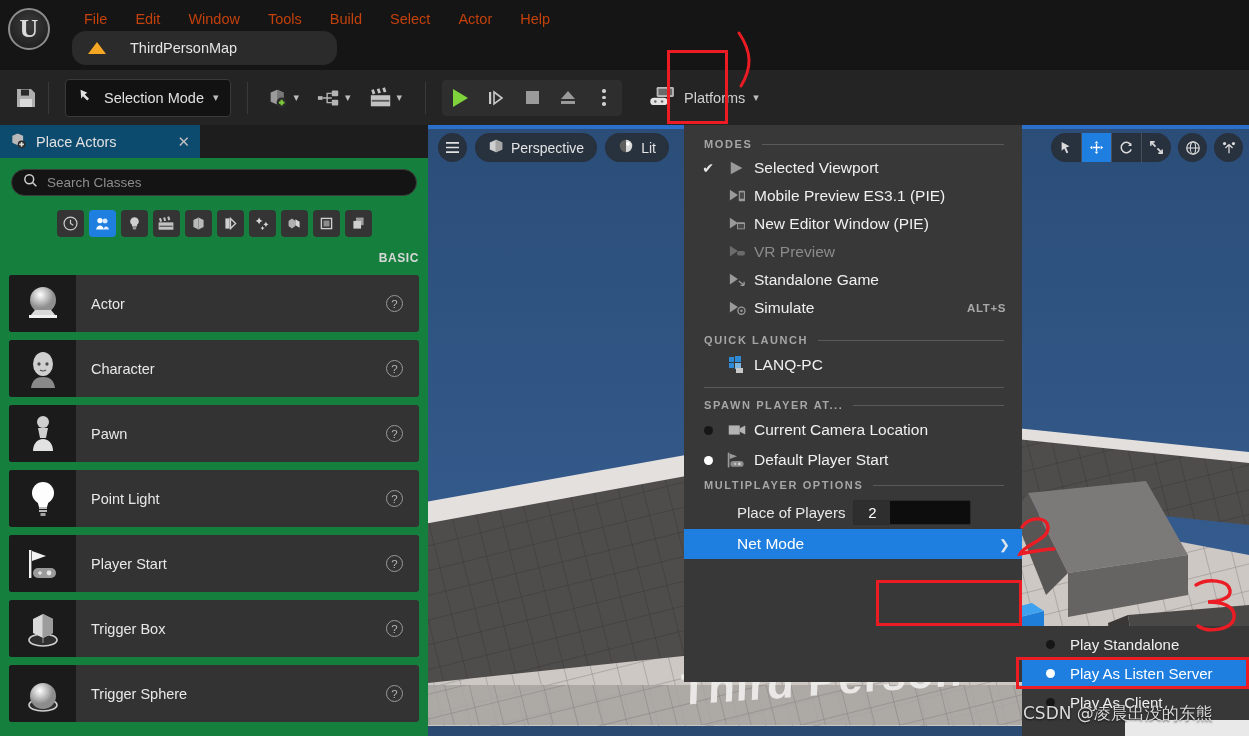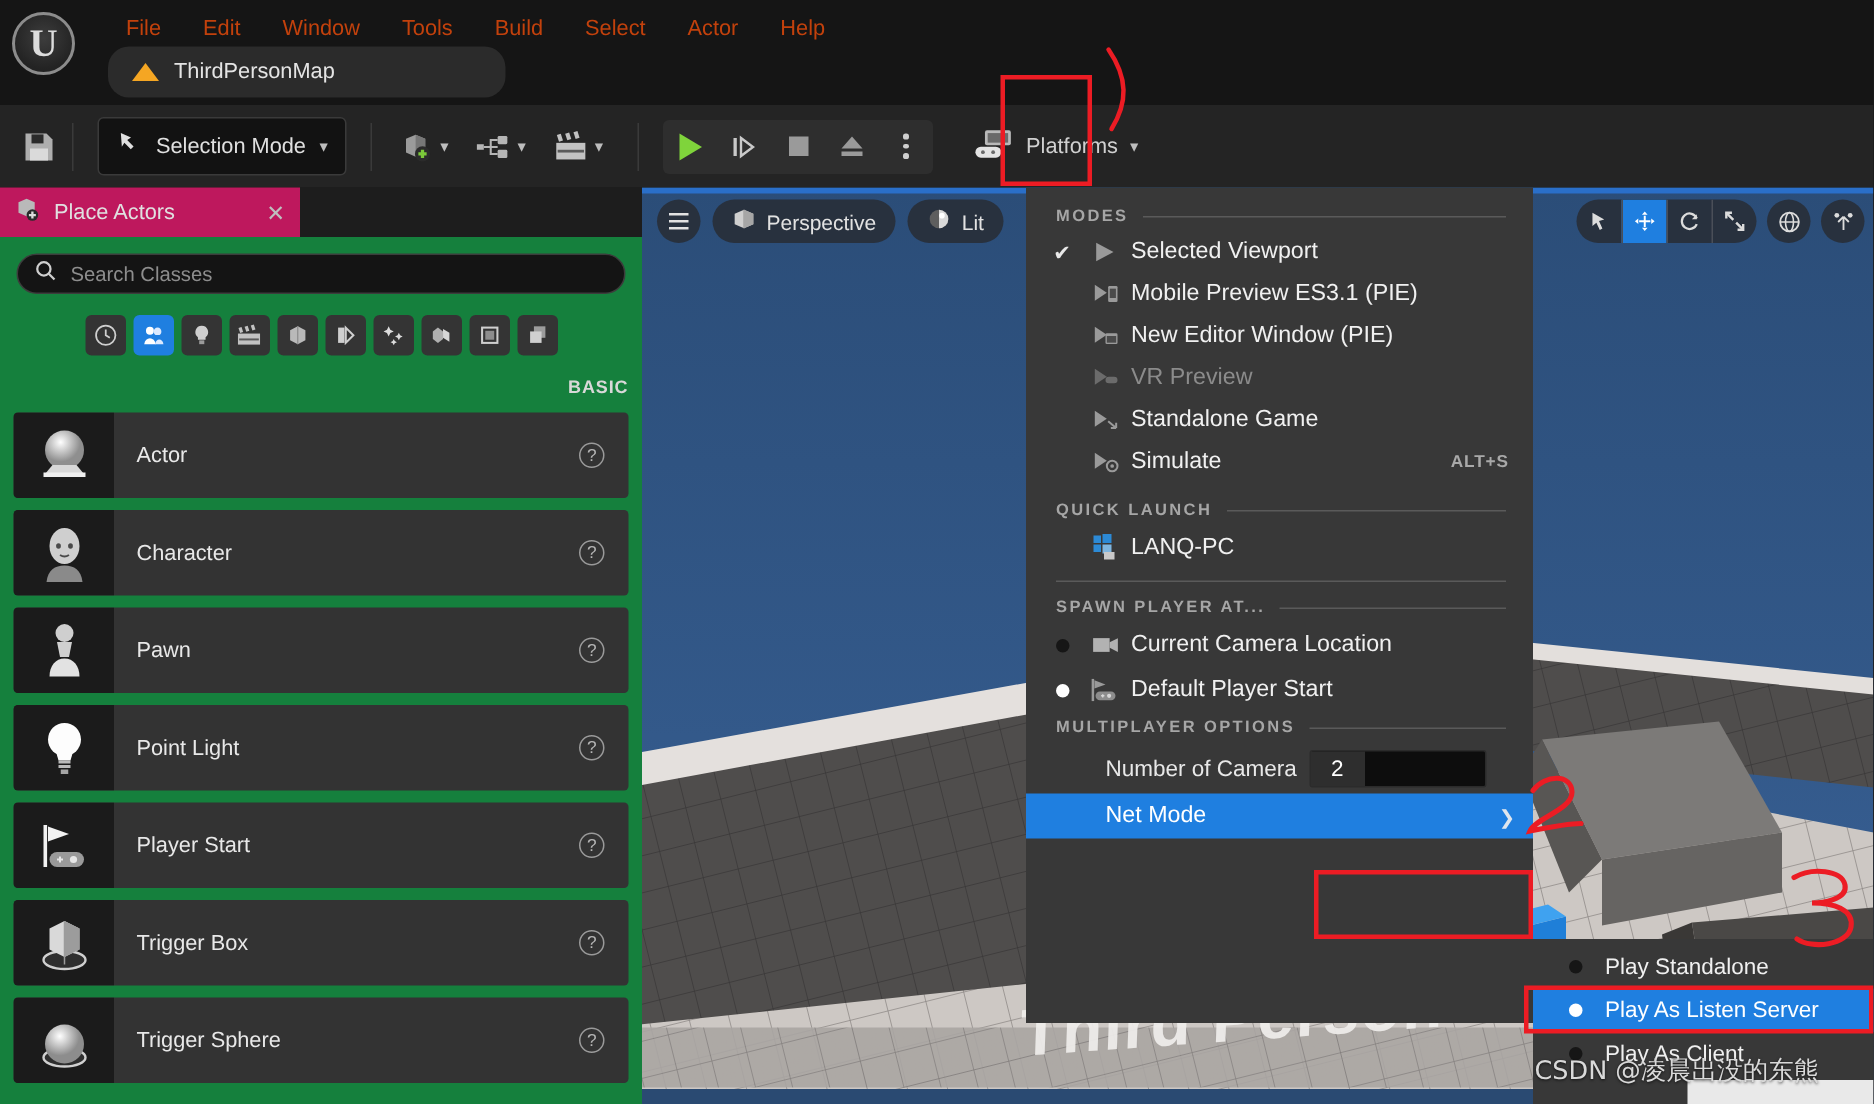--- a/index.html
+++ b/index.html
@@ -27,21 +27,21 @@
   .menu-items { position: absolute; left: 70px; top: 4px; display: flex; gap: 0; }
   .menu-item {
     padding: 4px 14px; color: #c2410c; font-size: 14.5px; cursor: default;
     line-height: 22px;
   }
 
   
   .tabstrip { position: absolute; left: 72px; top: 31px; display: flex; }
   .tab {
     background: #2b2b2b; color: #e4e4e4; font-size: 14.5px;
-    padding: 9px 22px 9px 16px; display: flex; align-items: center; gap: 10px;
+    padding: 9px 22px 9px 16px; display: flex; align-items: center; gap: 24px;
     border-top-left-radius: 3px; border-top-right-radius: 3px;
     min-width: 265px;
     border-radius: 14px;
   }
   .tab-icon { width: 18px; height: 14px; position: relative; }
   .tab-icon::before {
     content: ""; position: absolute; left: 0; bottom: 1px;
     border-left: 9px solid transparent; border-right: 9px solid transparent;
     border-bottom: 12px solid #f5a623;
   }
@@ -80,21 +80,21 @@
     font-size: 14.5px; margin-left: 28px;
   }
 
   
   .leftpanel {
     position: absolute; left: 0; top: 125px; width: 428px; height: 611px;
     background: #1d1d1d;
   }
   .panel-tab {
     position: absolute; left: 0; top: 0; height: 33px; width: 200px;
-    background: #be185d; display: flex; align-items: center; gap: 9px;
+    background: #0c4a6e; display: flex; align-items: center; gap: 9px;
     padding: 0 10px; color: #e0e0e0; font-size: 14.5px;
   }
   .panel-close { margin-left: auto; color: #bfbfbf; font-size: 15px; }
   .panel-body {
     position: absolute; left: 0; top: 33px; width: 428px; height: 578px;
     background: #15803d; padding: 8px 9px 0 9px;
   }
   .searchbox {
     display: flex; align-items: center; gap: 9px;
     background: #141414; border: 1px solid #3c3c3c; border-radius: 14px;
@@ -850,21 +850,21 @@
       </span>
       <span class="mlabel">Default Player Start</span>
     </div>
 
     <div class="sec-head" style="padding-top:4px;">
       <span>MULTIPLAYER OPTIONS</span>
       <span class="rule"></span>
     </div>
 
     <div class="numrow">
-      <span class="mlabel">Number of Camera</span>
+      <span class="mlabel">Place of Players</span>
       <span class="num-field">
         <span class="num-spin">2</span>
       </span>
     </div>
 
     <div class="mrow wide highlight">
       <span class="mlabel">Net Mode</span>
       <span class="submenu-arrow">❯</span>
     </div>
 

